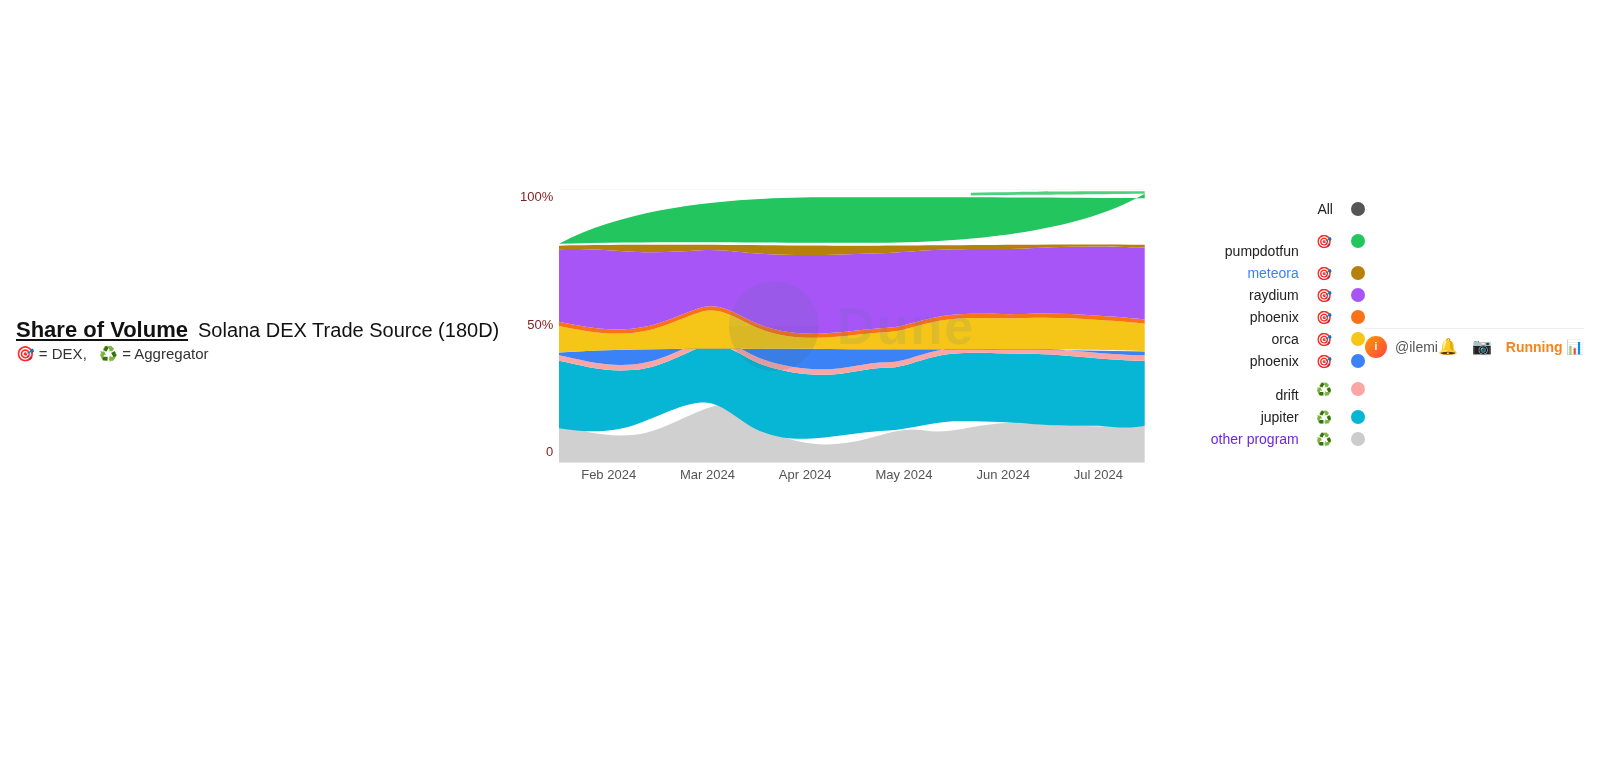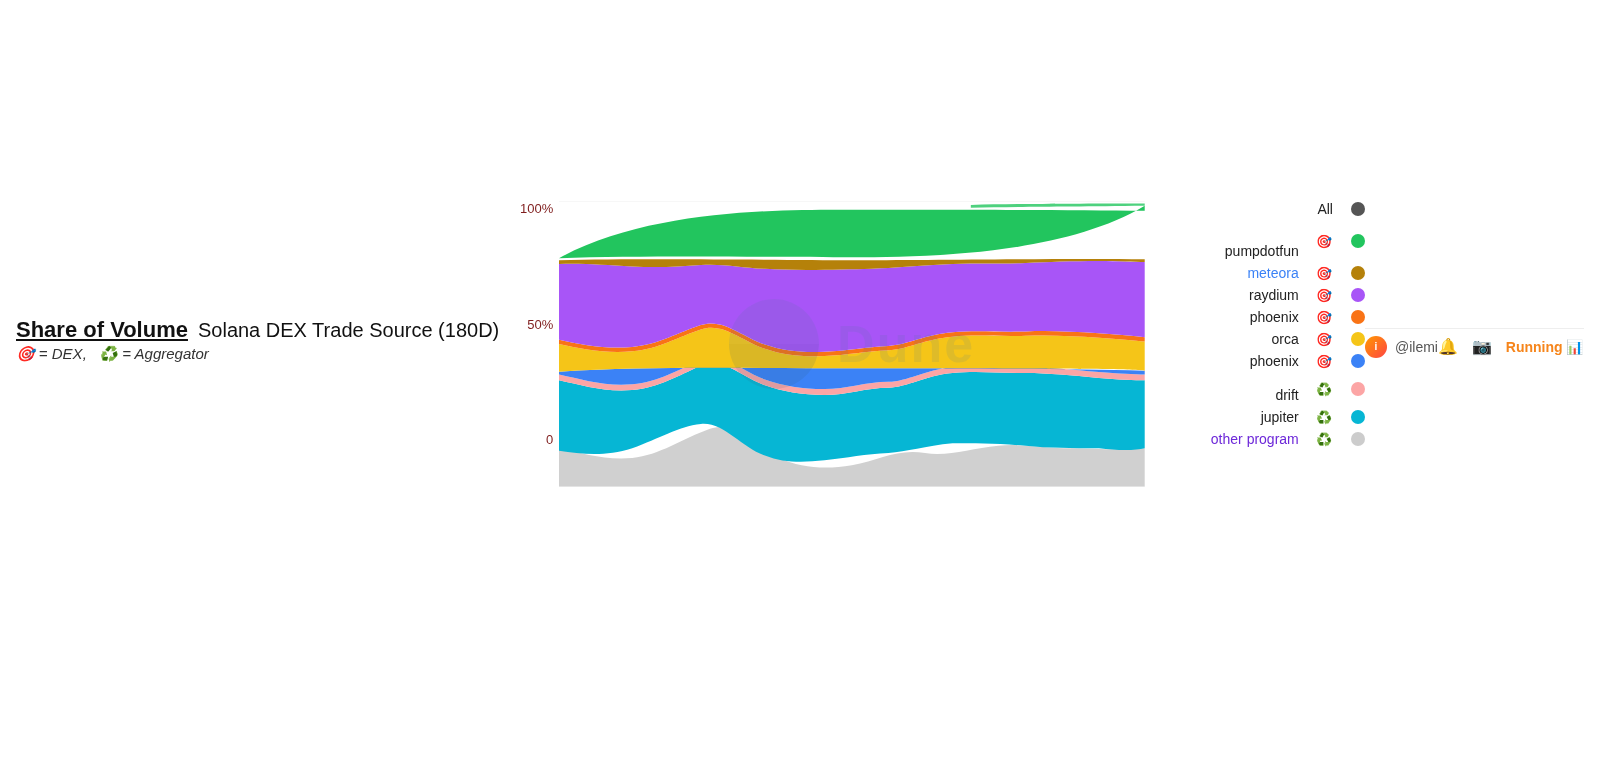--- a/index.html
+++ b/index.html
@@ -34,21 +34,20 @@
       text-decoration: underline;
       color: #111;
     }
     .title-sub {
       font-size: 20px;
       font-weight: 500;
       color: #111;
     }
     .legend-hint {
       font-size: 15px;
-      font-style: italic;
       color: #333;
       margin-bottom: 4px;
     }
     .chart-area {
       display: flex;
       flex: 1;
       gap: 0;
       min-height: 0;
     }
     .y-axis {
@@ -389,20 +388,28 @@
 
           <path d="
             M900,8 C1000,6 1100,5 1280,5
             L1280,10 C1100,12 1000,12 900,14
             Z
           " fill="#22c55e" opacity="0.8"></path>
 
         </svg>
       </div>
 
+      <div class="x-axis">
+        <span class="x-label">Feb 2024</span>
+        <span class="x-label">Mar 2024</span>
+        <span class="x-label">Apr 2024</span>
+        <span class="x-label">May 2024</span>
+        <span class="x-label">Jun 2024</span>
+        <span class="x-label">Jul 2024</span>
+      </div>
     </div>
 
     <div class="right-legend">
 
       <div class="legend-item">
         <span style="font-size:14px;color:#222;">All</span>
         <span class="legend-dot" style="background:#555;"></span>
       </div>
 
       <div class="legend-item">

